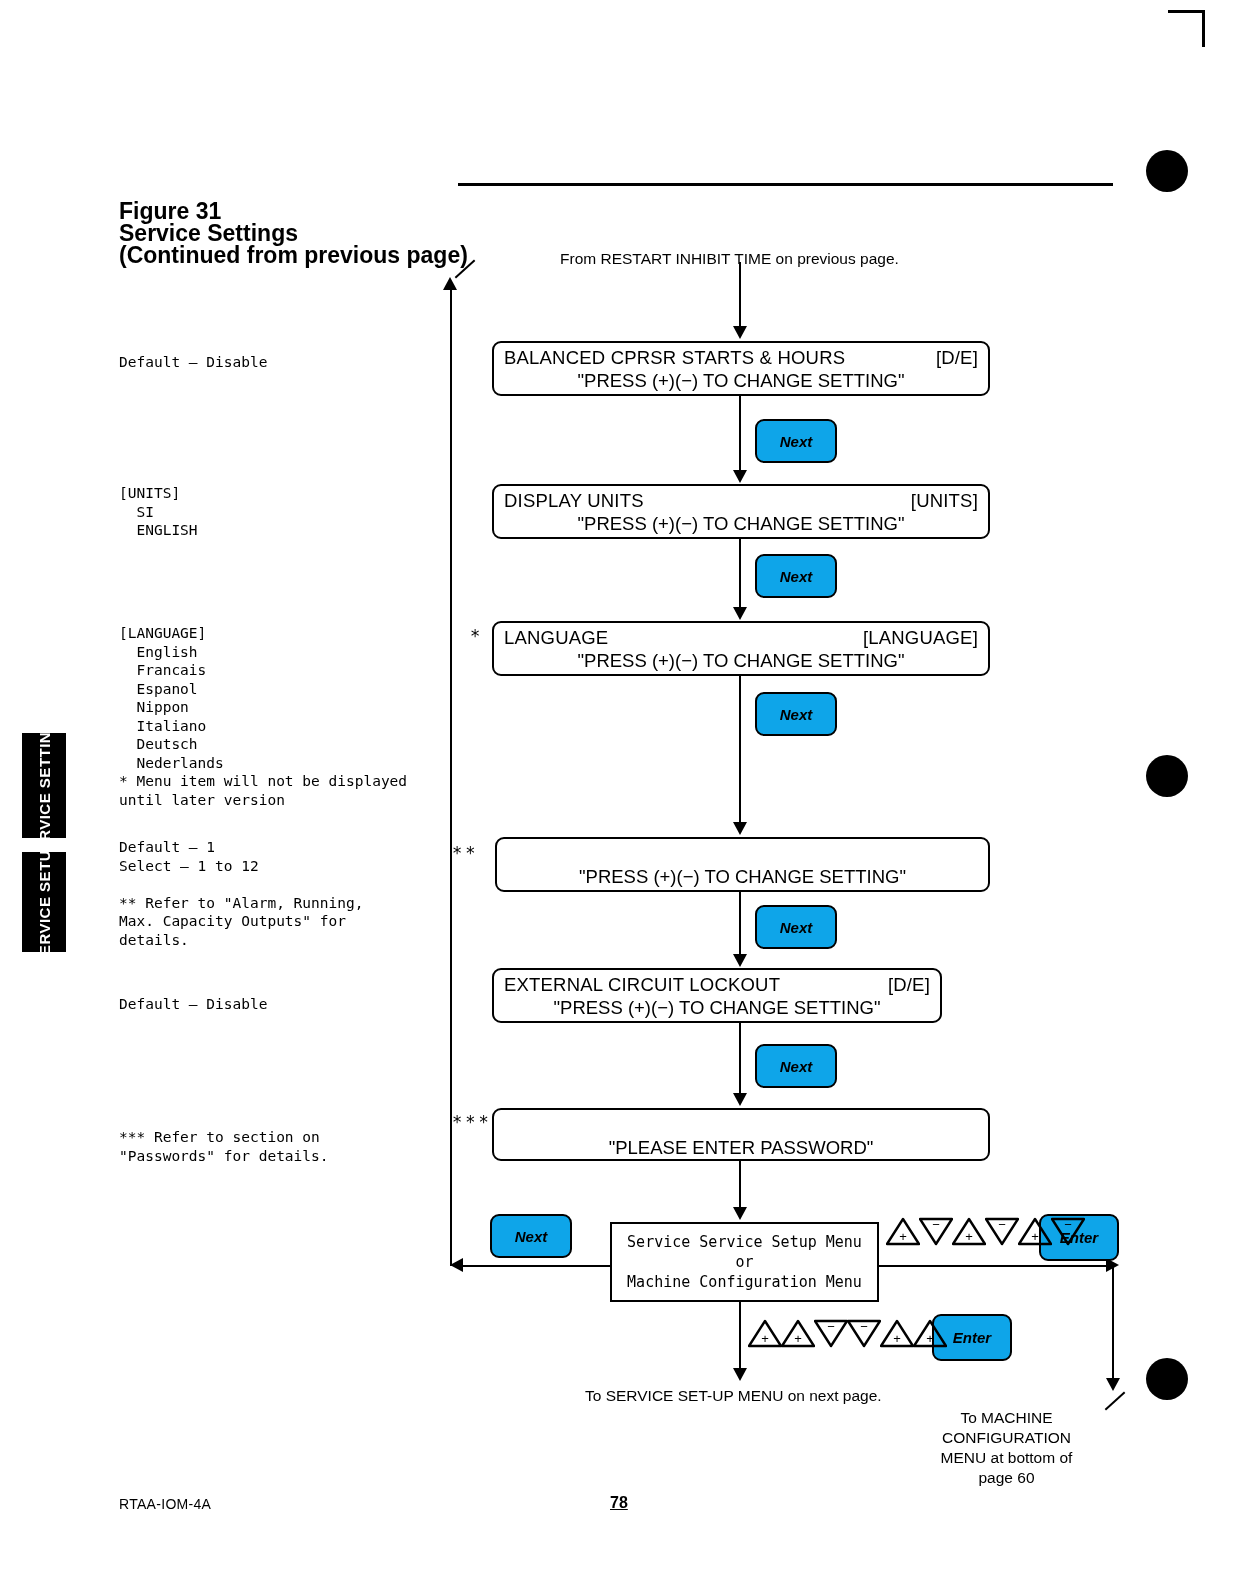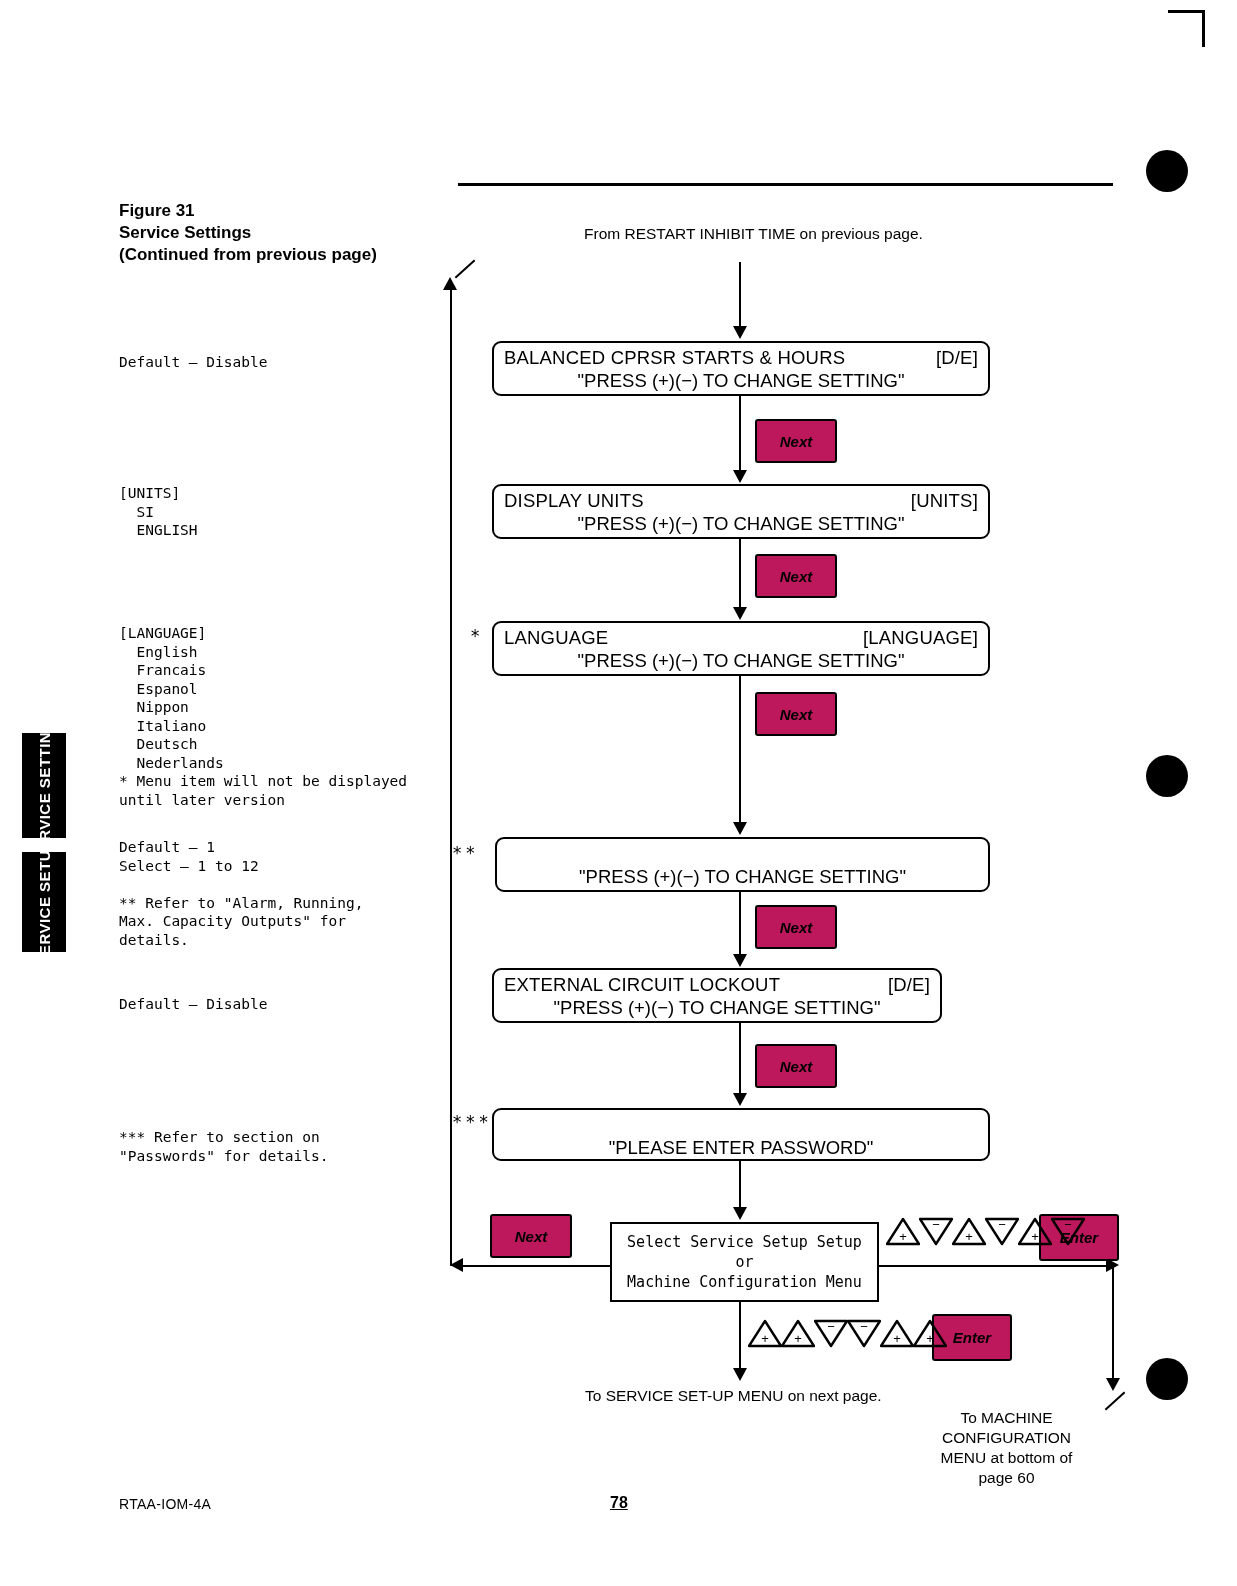--- a/index.html
+++ b/index.html
@@ -17,21 +17,21 @@
   
   .tab{background:#000;color:#fff;left:22px;width:44px;
        display:flex;align-items:center;justify-content:center;}
   .tab .tab-txt{transform:rotate(-90deg);white-space:nowrap;
        font-weight:bold;font-size:15px;letter-spacing:.5px;line-height:17px;
        text-align:center;}
   #tab-settings{top:733px;height:105px;}
   #tab-setup{top:852px;height:100px;}
 
   
-  #fig-heading{left:119px;top:200px;font-weight:bold;font-size:17px;line-height:22px;}
+  #fig-heading{left:119px;top:200px;font-weight:bold;font-size:23px;line-height:22px;}
 
   #top-rule{left:458px;top:183px;width:655px;height:0;border-top:3px solid #000;}
 
   
   .note{left:119px;font-family:"DejaVu Sans Mono","Liberation Mono",monospace;
         font-size:14.5px;line-height:18.5px;white-space:pre;}
   #note-default-bal{top:353px;}
   #note-units{top:484px;}
   #note-language{top:624px;}
   #note-relay{top:838px;}
@@ -54,21 +54,21 @@
   #box-external {left:492px;top:968px;width:450px;height:55px;}
   #box-password {left:492px;top:1108px;width:498px;height:53px;}
 
   .star{position:absolute;font-size:17px;letter-spacing:3px;
         font-family:"DejaVu Sans Mono","Liberation Mono",monospace;}
   #star-language{left:470px;top:626px;}
   #star-relay{left:452px;top:843px;}
   #star-password{left:452px;top:1112px;}
 
   
-  .key{position:absolute;border:2.5px solid #000;border-radius:3px;background:#be185d;
+  .key{position:absolute;border:2.5px solid #000;border-radius:9px;background:#0ea5e9;
        display:flex;align-items:center;justify-content:center;
        font-weight:bold;font-style:italic;font-size:15px;}
   #next-1{left:755px;top:419px;width:78px;height:40px;}
   #next-2{left:755px;top:554px;width:78px;height:40px;}
   #next-3{left:755px;top:692px;width:78px;height:40px;}
   #next-4{left:755px;top:905px;width:78px;height:40px;}
   #next-5{left:755px;top:1044px;width:78px;height:40px;}
   #next-6{left:490px;top:1214px;width:78px;height:40px;}
   #enter-1{left:1039px;top:1214px;width:76px;height:43px;}
   #enter-2{left:932px;top:1314px;width:76px;height:43px;}
@@ -103,21 +103,21 @@
   .tri{position:relative;width:34px;height:30px;margin-right:-1px;}
   .tri svg{display:block;}
   .tri span{position:absolute;left:0;right:0;bottom:3px;text-align:center;
             font-size:13px;line-height:13px;}
   .tri.dn span{bottom:auto;top:2px;}
   #seq-top{left:886px;top:1216px;}
   #seq-bottom{left:748px;top:1318px;}
 
   
   .cap{position:absolute;font-size:15.5px;}
-  #cap-from{left:560px;top:225px;margin-left:24px;}
+  #cap-from{left:560px;top:250px;}
   #cap-to-service{left:585px;top:1387px;}
   #cap-to-machine{left:934px;top:1408px;text-align:center;width:145px;
                   line-height:20px;}
 
   
   #footer-doc{left:119px;top:1496px;font-size:14px;letter-spacing:.3px;}
   #footer-page{left:610px;top:1494px;font-size:16px;font-weight:bold;text-decoration:underline;}
 </style>
 </head>
 <body>
@@ -246,21 +246,21 @@
   </div>
   <div class="row2">"PRESS (+)(−) TO CHANGE SETTING"</div>
 </div>
 
 <div class="star" id="star-password">***</div>
 <div class="fbox centered" id="box-password">
   <div class="row2">"PLEASE ENTER PASSWORD"</div>
 </div>
 
 <div id="box-select">
-  <div>Select Service Setup Setup</div>
+  <div>Service Service Setup Menu</div>
   <div>or</div>
   <div>Machine Configuration Menu</div>
 </div>
 
 <div class="key" id="next-1">Next</div>
 <div class="key" id="next-2">Next</div>
 <div class="key" id="next-3">Next</div>
 <div class="key" id="next-4">Next</div>
 <div class="key" id="next-5">Next</div>
 <div class="key" id="next-6">Next</div>

